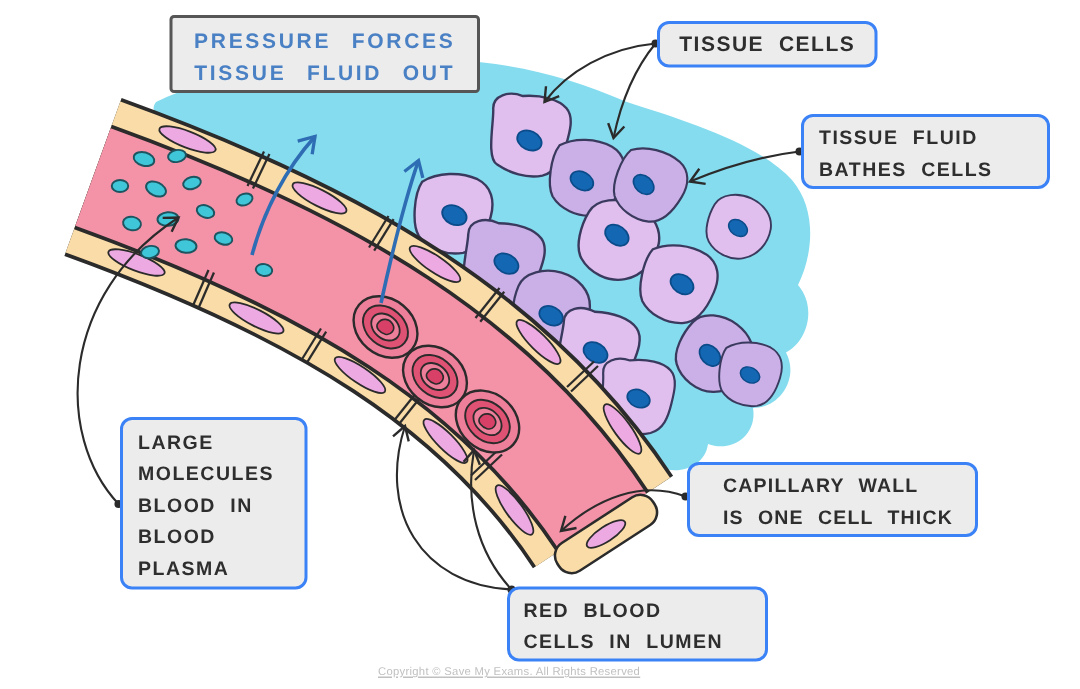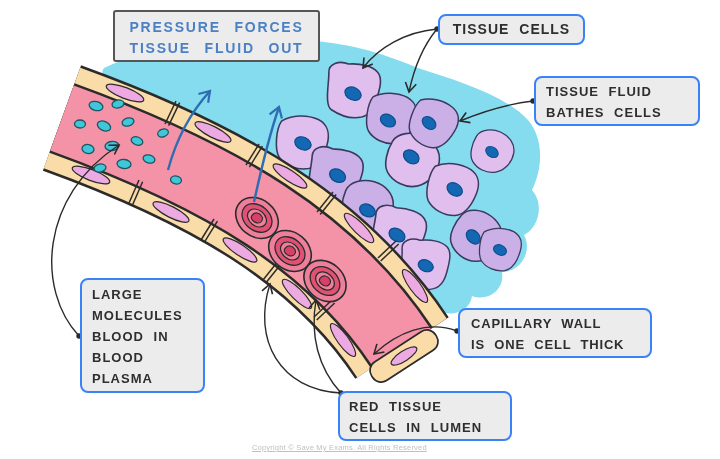--- a/index.html
+++ b/index.html
@@ -10,21 +10,21 @@
        border-radius:8px;color:#2e2e2e;font-weight:bold;font-size:13px;letter-spacing:1px;
        word-spacing:5px;line-height:21px;padding:3px 4px 0 10px;white-space:nowrap;}
   .lbl span{display:block;}
   #lbl-pressure{left:113px;top:10px;width:207px;height:52px;color:#4A80C4;text-align:center;
        border-radius:3px;border-color:#565656;font-size:14px;line-height:21px;letter-spacing:1.8px;
        word-spacing:8px;padding:5px 0 0 0;}
   #lbl-tissue-cells{left:438px;top:14px;width:147px;height:31px;line-height:26px;text-align:center;
        padding:0;font-size:14px;}
   #lbl-tissue-fluid{left:534px;top:76px;width:166px;height:50px;}
   #lbl-large{left:80px;top:278px;width:125px;height:115px;line-height:21px;padding-top:4px;}
-  #lbl-capillary{left:458px;top:308px;width:194px;height:50px;letter-spacing:0.8px;padding-left:11px;}
+  #lbl-capillary{left:458px;top:308px;width:194px;height:50px;letter-spacing:0.8px;padding-left:22px;}
   #lbl-rbc{left:338px;top:391px;width:174px;height:50px;padding-left:9px;}
   .copyright{position:absolute;left:252px;top:443px;width:210px;
        font-size:7.5px;color:#c0c0c0;letter-spacing:0.2px;text-decoration:underline;}
 </style>
 </head>
 <body>
 
 <div class="stage">
 
   <svg id="dia" width="720" height="459" viewBox="0 0 720 459">
@@ -203,18 +203,18 @@
     <span>BLOOD</span>
     <span>PLASMA</span>
   </div>
 
   <div class="lbl" id="lbl-capillary">
     <span>CAPILLARY WALL</span>
     <span>IS ONE CELL THICK</span>
   </div>
 
   <div class="lbl" id="lbl-rbc">
-    <span>RED TISSUE</span>
+    <span>RED BLOOD</span>
     <span>CELLS IN LUMEN</span>
   </div>
 
   <div class="copyright">Copyright © Save My Exams. All Rights Reserved</div>
 </div>
 
 </body></html>

